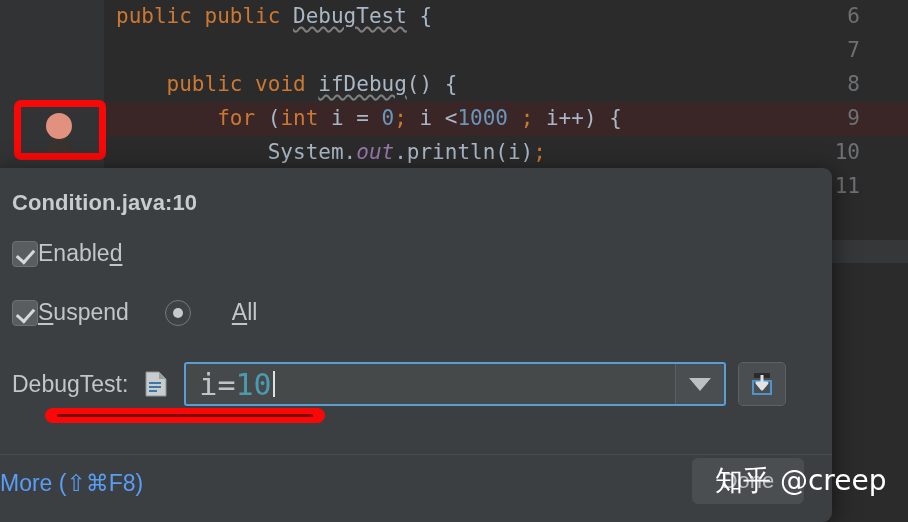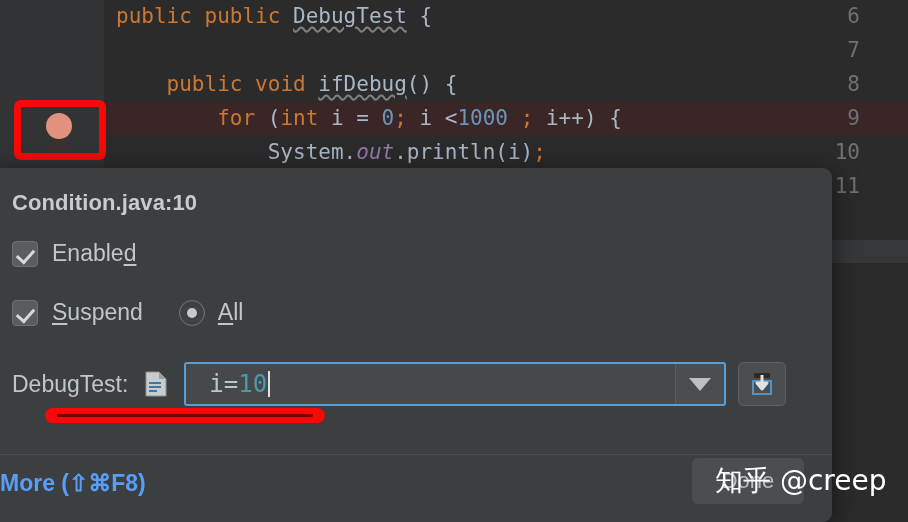--- a/index.html
+++ b/index.html
@@ -140,28 +140,27 @@
   .checkbox::after {
     content: "";
     position: absolute;
     left: 7px; top: 4px;
     width: 8px; height: 14px;
     border: solid #d6d9db;
     border-width: 0 3px 3px 0;
     transform: rotate(42deg);
   }
   .cb-label {
-    margin-left: 14px;
     font-size: 23px;
     color: #c2c6c8;
   }
   .cb-label u { text-decoration: underline; text-underline-offset: 3px; }
 
   
-  .radio-wrap { display: flex; align-items: center; }
+  .radio-wrap { display: flex; align-items: center; gap: 28px; }
   .radio {
     width: 26px; height: 26px;
     border-radius: 50%;
     background: #4d5052;
     border: 1px solid #75797b;
     box-sizing: border-box;
     position: relative;
     flex: none;
   }
   .radio.checked { background: #3f4244; }
@@ -196,23 +195,23 @@
     width: 542px; height: 44px;
     background: #45494a;
     border: 2px solid #5a9ed6;
     border-radius: 3px;
     box-sizing: border-box;
     display: flex;
     align-items: center;
     position: relative;
   }
   #cond-text {
-    margin-left: 23px;
+    margin-left: 13px;
     font-family: "DejaVu Sans Mono", monospace;
-    font-size: 24px;
+    font-size: 30px;
     color: #bfc4c6;
     white-space: pre;
   }
   #cond-text .v { color: #4a9ab0; }
   #cond-caret {
     width: 2px; height: 26px;
     background: #dfe2e4;
     margin-left: 1px;
   }
   #cond-dropdown {
@@ -264,21 +263,21 @@
   #dialog-sep {
     position: absolute;
     left: 0; right: 0; top: 286px;
     height: 1px;
     background: #4a4d4f;
   }
   #more-link {
     position: absolute;
     left: 8px; top: 302px;
     font-size: 23px;
-    font-weight: bold;
+    font-weight: normal;
     color: #589df6;
   }
   #done-button {
     position: absolute;
     left: 700px; top: 290px;
     width: 112px; height: 46px;
     background: #4a4e50;
     border-radius: 6px;
     display: flex;
     align-items: center;

